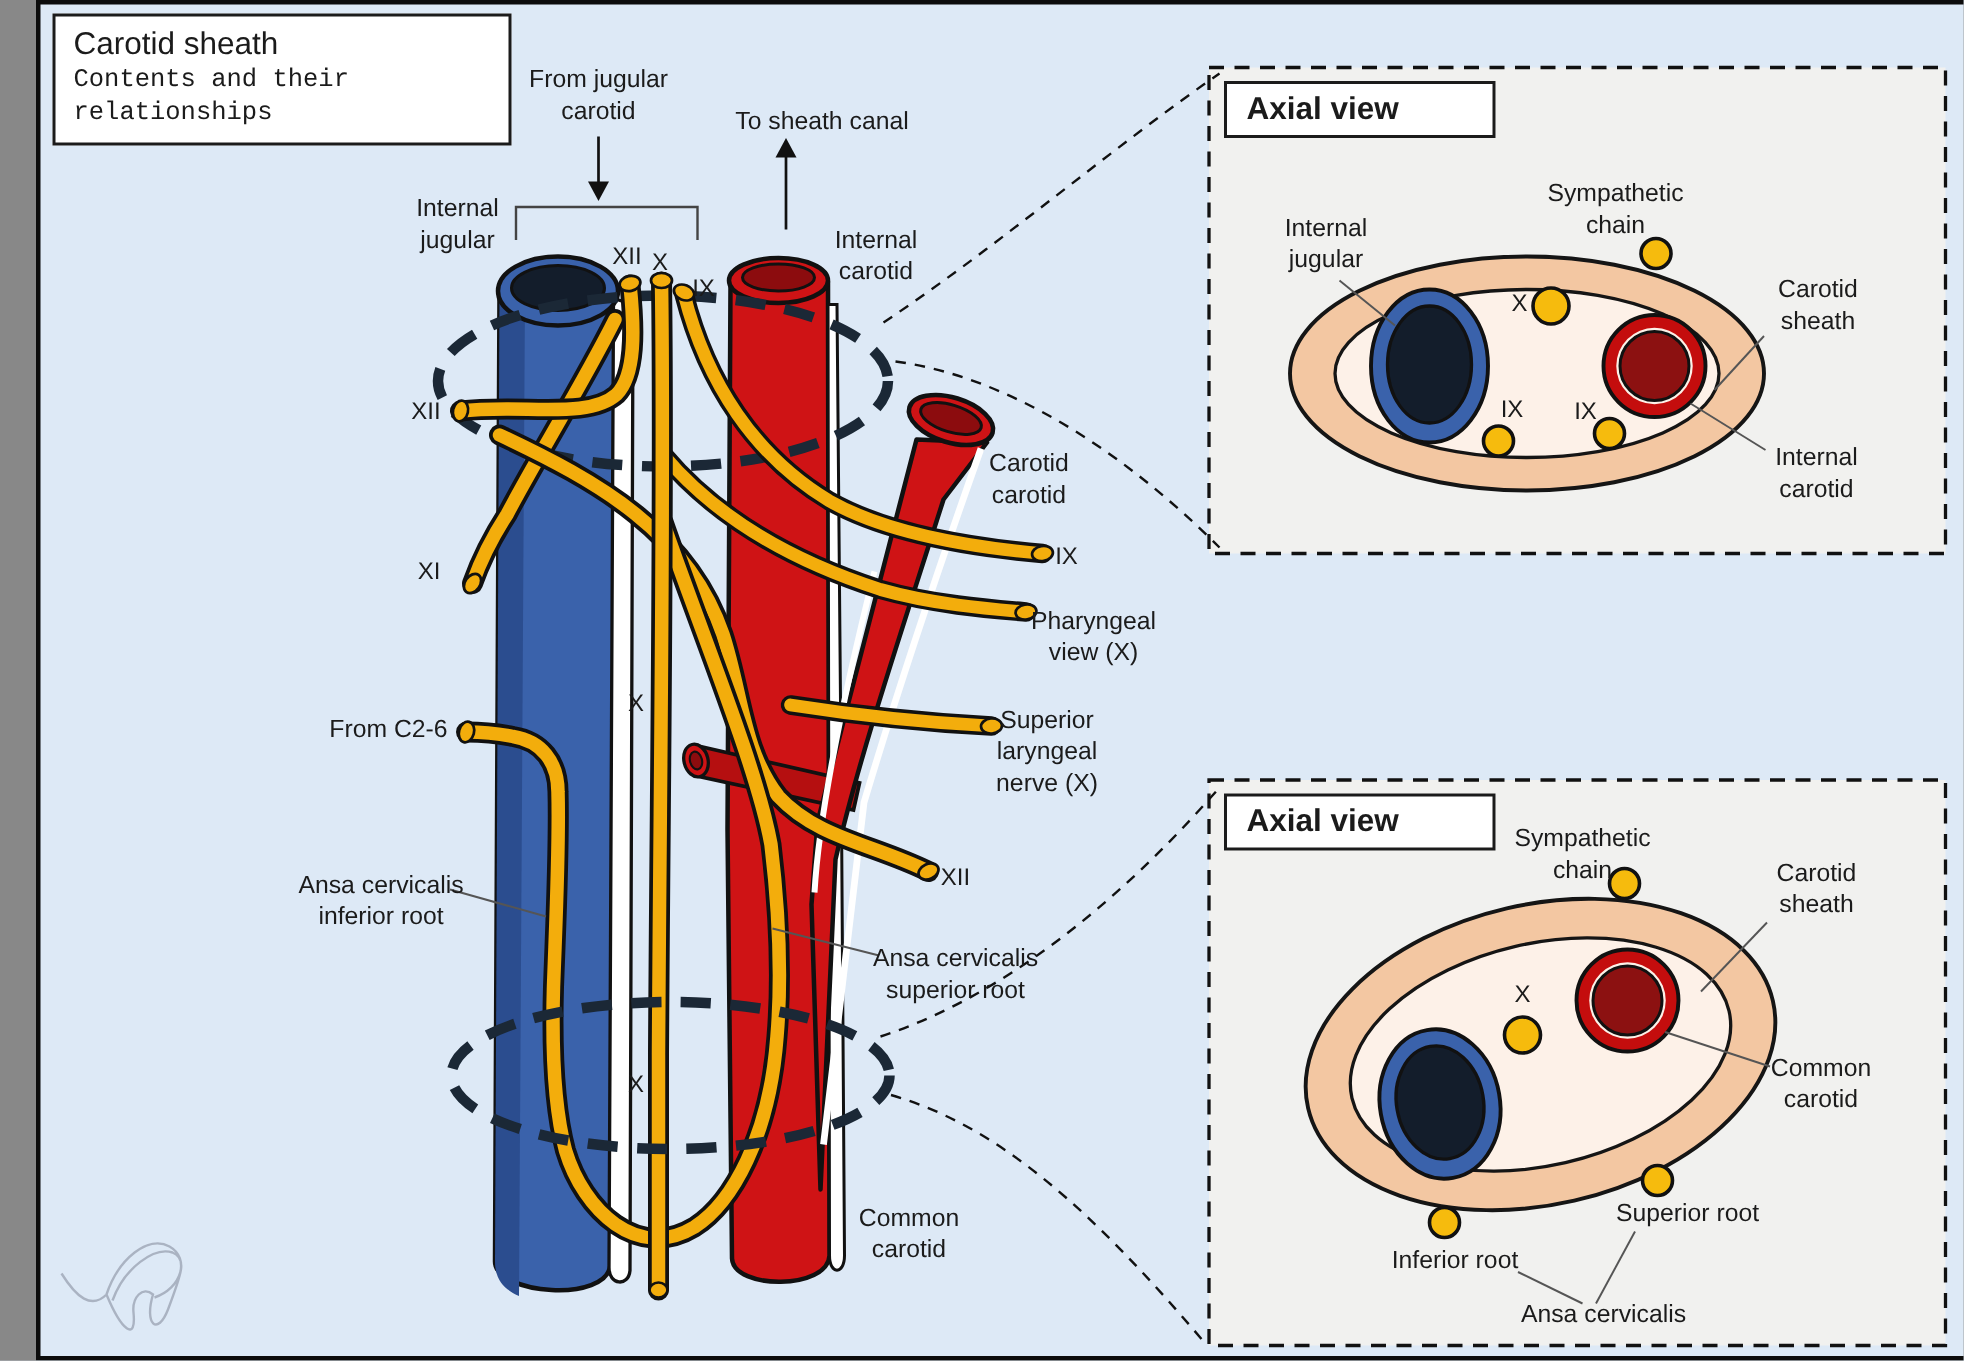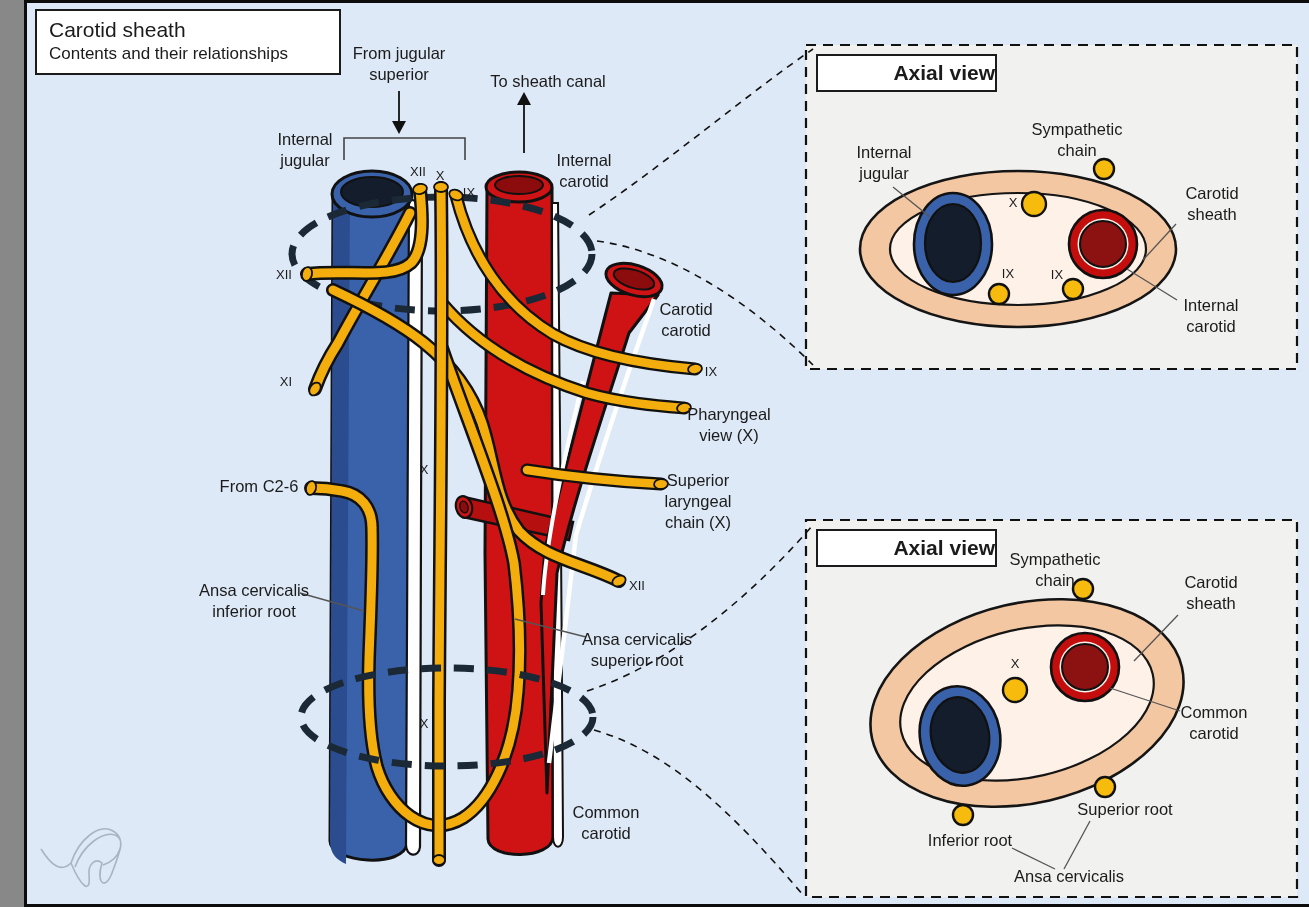--- a/index.html
+++ b/index.html
@@ -7,31 +7,31 @@
     position:relative;width:1309px;height:907px;box-sizing:border-box;
     background:#dde9f6;border:3px solid #0c0c0c;overflow:hidden;
     font-family:"Liberation Sans",sans-serif;color:#1b1b1b;margin-left:24px;
   }
   #art{position:absolute;left:0;top:0;}
   .lbl{
     position:absolute;transform:translateX(-50%);text-align:center;
     white-space:pre-line;font-size:16.5px;line-height:21px;color:#1b1b1b;
     pointer-events:none;
   }
-  .rn{font-size:13px;}
+  .rn{font-size:16px;}
   .titlebox{
     position:absolute;left:8px;top:6px;width:278px;background:#ffffff;
     border:2px solid #1b1b1b;padding:5px 12px 8px 12px;
   }
   .titlebox .t1{font-size:21px;line-height:27px;}
-  .titlebox .t2{font-size:17px;line-height:22px;}
+  .titlebox .t2{font-size:17px;line-height:22px;font-family:Liberation Mono, monospace;}
   .axialbox{
     position:absolute;width:164px;height:34px;background:#ffffff;
     border:2px solid #1b1b1b;font-size:21px;font-weight:bold;
-    display:flex;align-items:center;padding-left:13px;justify-content:flex-end;
+    display:flex;align-items:center;padding-left:13px;
   }
 </style>
 </head>
 <body>
 
 <div id="canvas">
 
 <svg id="art" width="1309" height="907" viewBox="0 0 1309 907">
 
   <rect x="779" y="42" width="491" height="324" fill="#f1f1ef" stroke="#111" stroke-width="2.2" stroke-dasharray="10 7"></rect>
@@ -196,40 +196,40 @@
 
   <path d="M14,846 C24,862 34,870 44,860 C54,884 64,892 62,872 C61,862 68,854 75,860 C69,880 78,888 85,870 C94,846 98,836 88,832 C76,828 56,842 48,864 M44,860 C52,836 72,820 86,828 C100,836 94,856 76,862" fill="none" stroke="#aab3c2" stroke-width="1.6"></path>
 </svg>
 
 <div class="titlebox">
   <div class="t1">Carotid sheath</div>
   <div class="t2">Contents and their relationships</div>
 </div>
 
 <div class="lbl" style="left:372px;top:40px">From jugular
-superior</div>
+carotid</div>
 <div class="lbl" style="left:521px;top:68px">To sheath canal</div>
 <div class="lbl" style="left:278px;top:126px">Internal
 jugular</div>
 <div class="lbl" style="left:557px;top:147px">Internal
 carotid</div>
 <div class="lbl rn" style="left:391px;top:158px">XII</div>
 <div class="lbl rn" style="left:413px;top:162px">X</div>
 <div class="lbl rn" style="left:442px;top:179px">IX</div>
 <div class="lbl rn" style="left:257px;top:261px">XII</div>
 <div class="lbl" style="left:659px;top:296px">Carotid
 carotid</div>
 <div class="lbl rn" style="left:684px;top:358px">IX</div>
 <div class="lbl rn" style="left:259px;top:368px">XI</div>
 <div class="lbl" style="left:702px;top:401px">Pharyngeal
 view (X)</div>
 <div class="lbl rn" style="left:397px;top:456px">X</div>
 <div class="lbl" style="left:671px;top:467px">Superior
 laryngeal
-chain (X)</div>
+nerve (X)</div>
 <div class="lbl" style="left:232px;top:473px">From C2-6</div>
 <div class="lbl rn" style="left:610px;top:572px">XII</div>
 <div class="lbl" style="left:227px;top:577px">Ansa cervicalis
 inferior root</div>
 <div class="lbl" style="left:610px;top:626px">Ansa cervicalis
 superior root</div>
 <div class="lbl rn" style="left:397px;top:710px">X</div>
 <div class="lbl" style="left:579px;top:799px">Common
 carotid</div>
 

